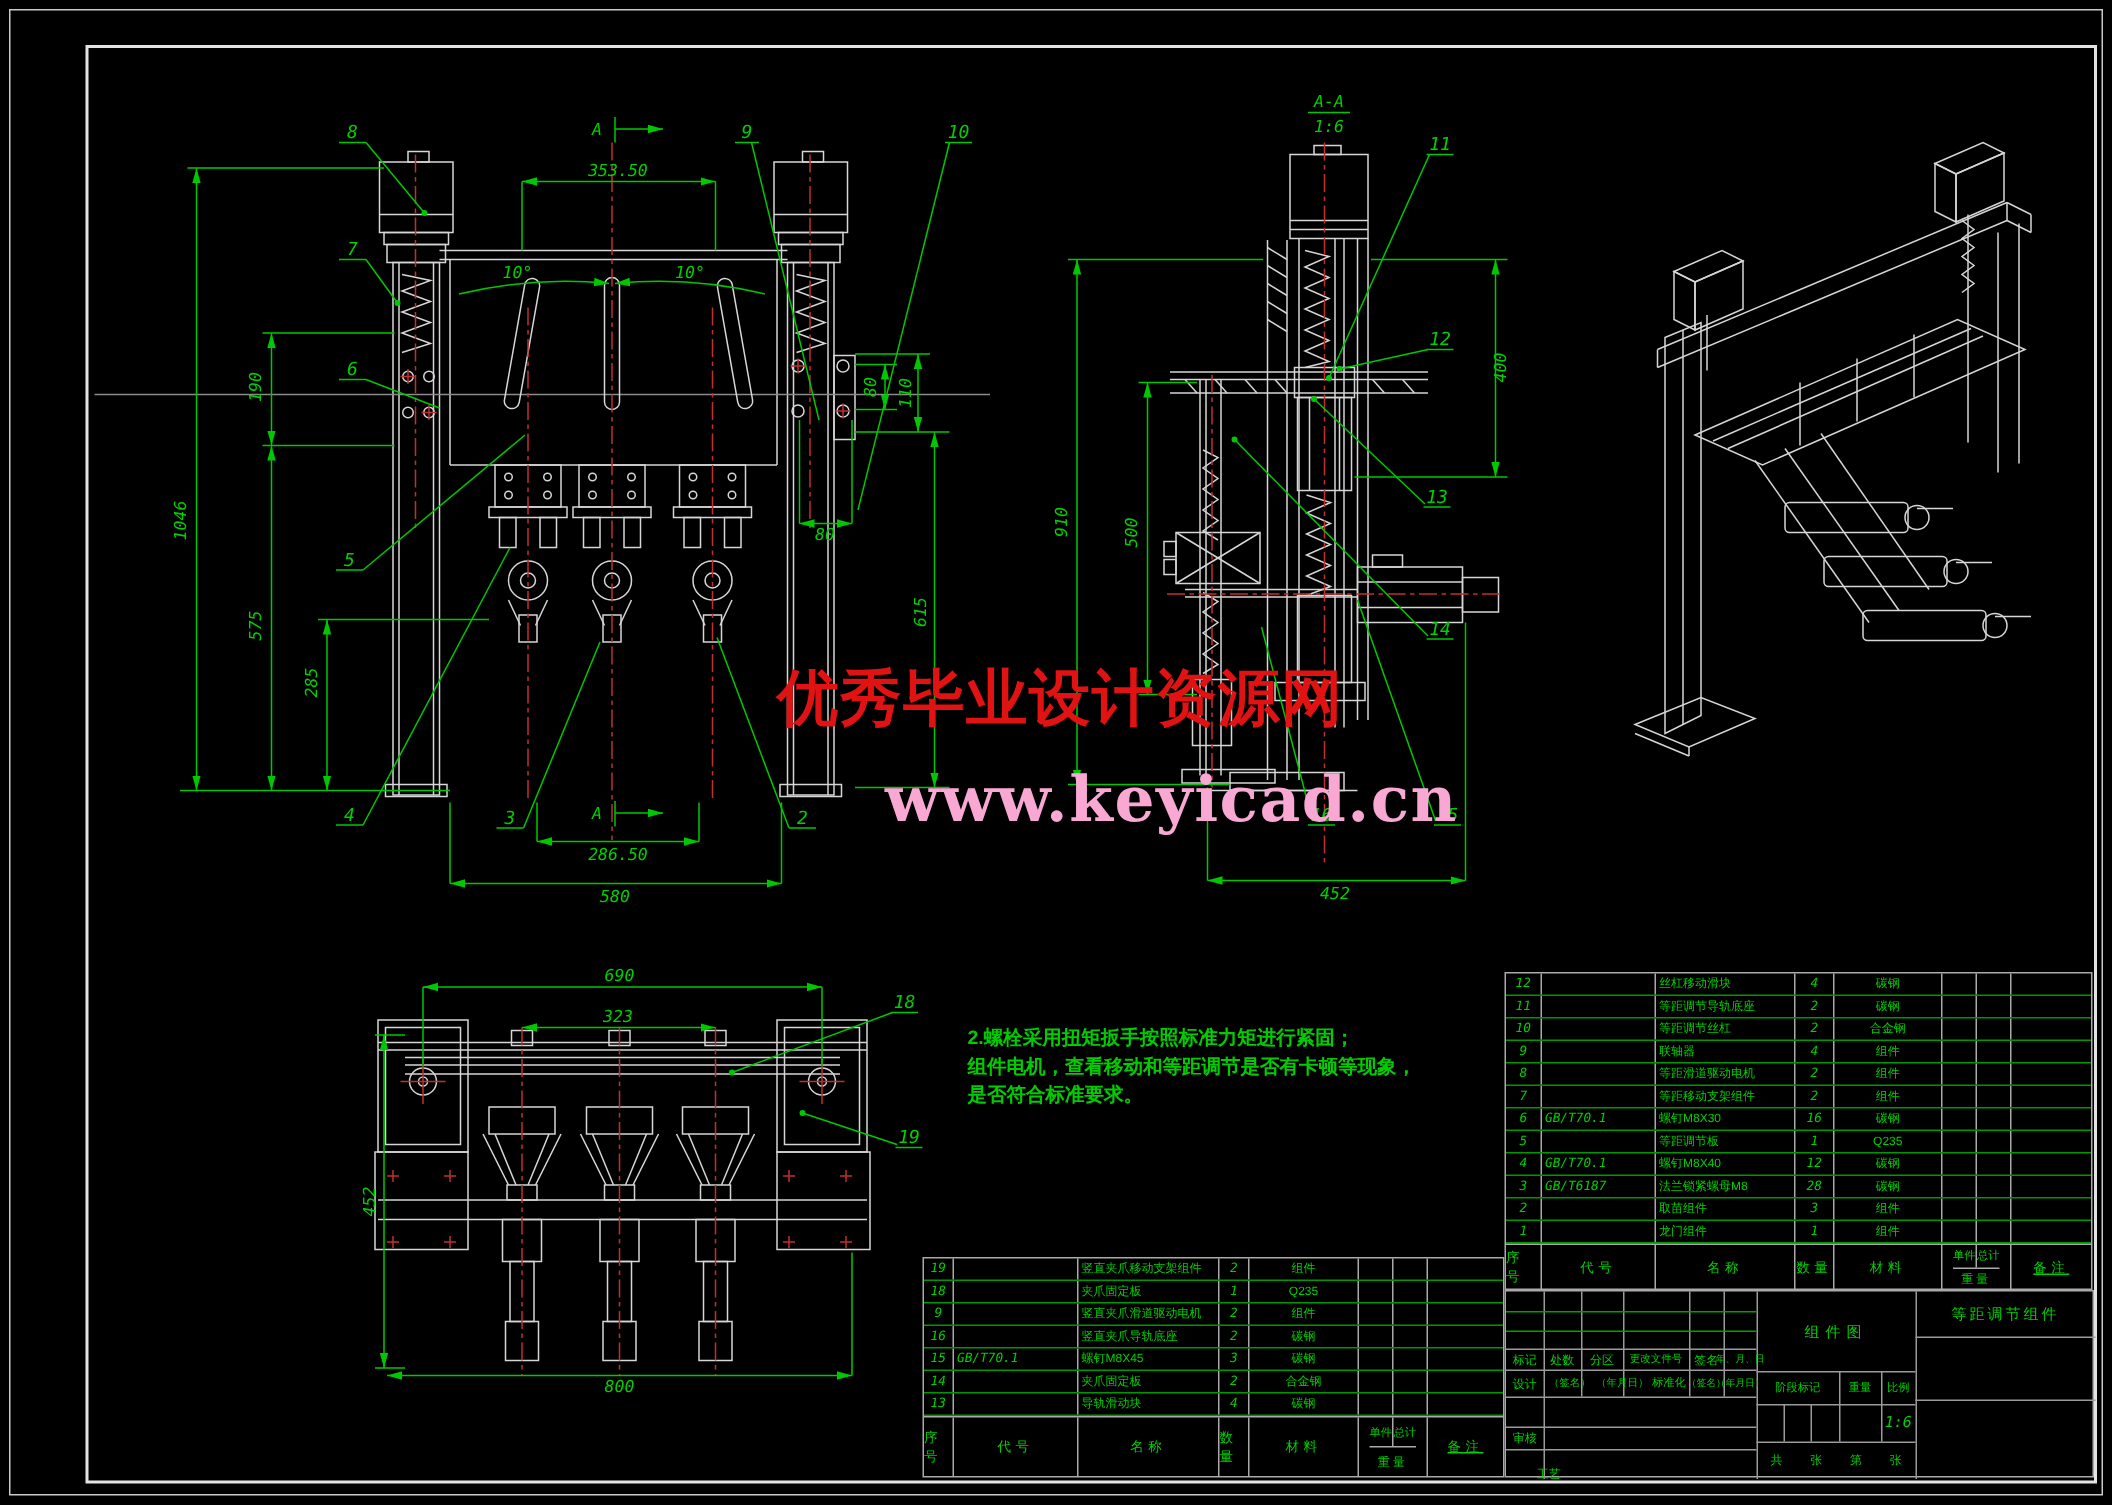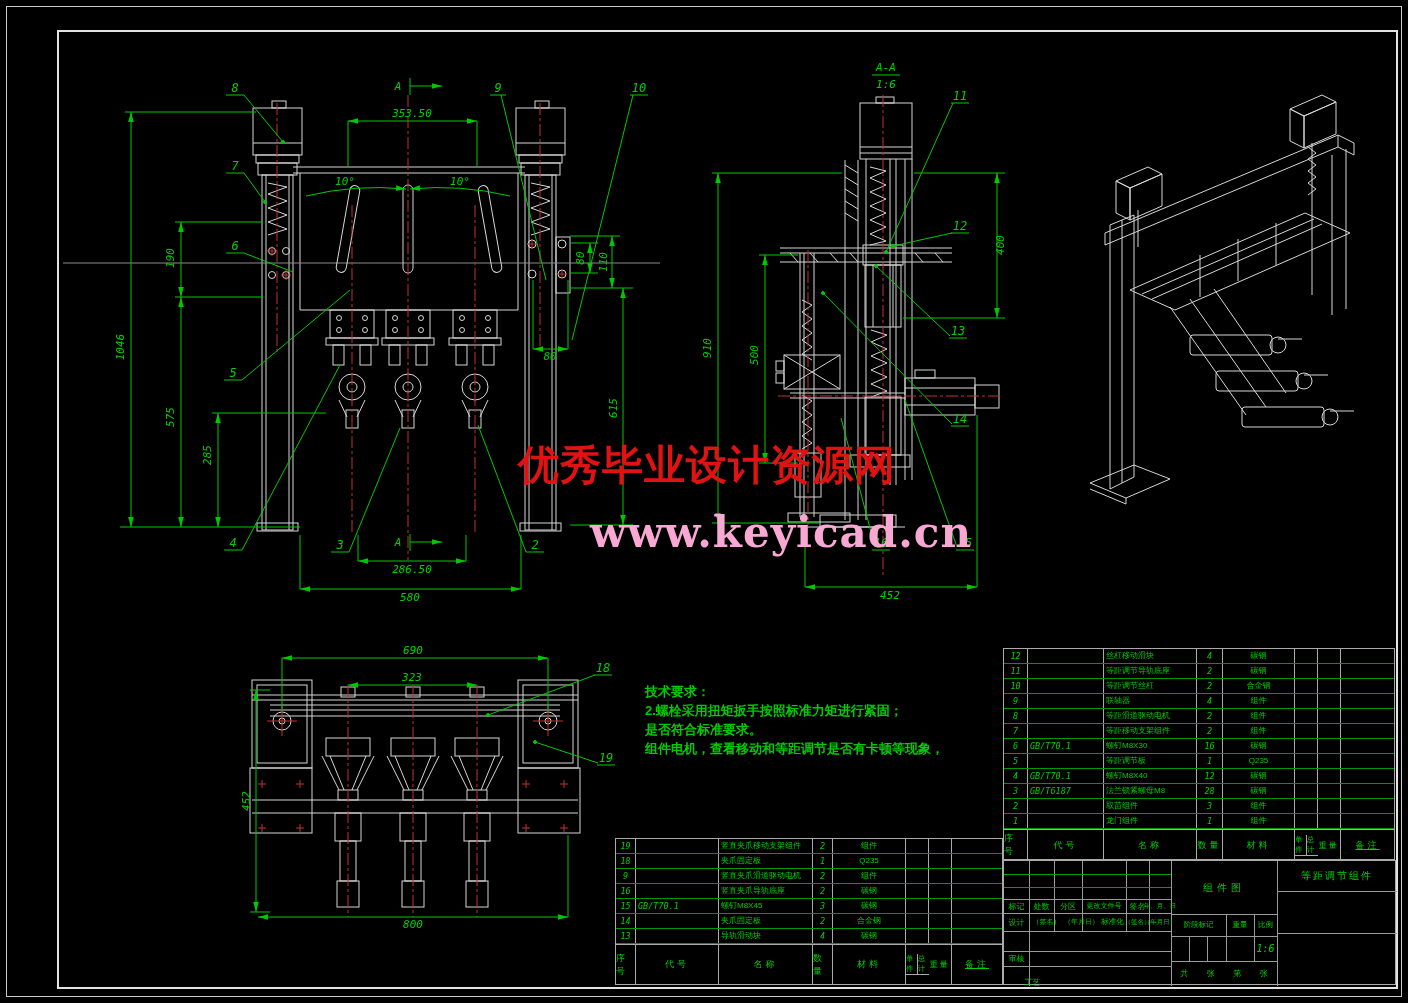--- a/index.html
+++ b/index.html
@@ -23,21 +23,21 @@
   .bom-left  .trow,.bom-left  .bhead{grid-template-columns:20px 83px 94px 20px 73px 23px 23px 1fr;}
   .tcell{border-right:1px solid #aaa;padding:0 2px;overflow:hidden;white-space:nowrap;font-size:8.5px;box-sizing:border-box;}
   .tcell:last-child{border-right:none;}
   .c0,.c3{text-align:center;font-style:italic;font-family:"DejaVu Sans Mono",monospace;}
   .c1{font-style:italic;font-family:"DejaVu Sans Mono",monospace;}
   .c2{font-size:8px;}
   .c4{text-align:center;font-size:8px;}
   .bhead{display:grid;border-top:1px solid #aaa;box-sizing:border-box;}
   .hc{border-right:1px solid #aaa;display:flex;align-items:center;justify-content:center;font-size:9px;letter-spacing:3px;box-sizing:border-box;}
   .hc.last{border-right:none;letter-spacing:3px;text-decoration:underline;}
-  .wt{grid-column:span 2;display:flex;flex-direction:row;padding:0;letter-spacing:0;}
+  .wt{grid-column:span 2;display:flex;flex-direction:column;padding:0;letter-spacing:0;}
   .wtop{flex:1;display:flex;border-bottom:1px solid #aaa;}
   .wtop i{flex:1;font-style:normal;border-right:1px solid #aaa;display:flex;align-items:center;justify-content:center;font-size:7.5px;}
   .wtop i:last-child{border-right:none;}
   .wbot{flex:1;display:flex;align-items:center;justify-content:center;font-size:8px;letter-spacing:2px;}
   
   .tb{position:absolute;border:1px solid #aaa;box-sizing:border-box;background:#000;}
   .cell{position:absolute;color:#00cf00;display:flex;align-items:center;justify-content:center;font-size:8px;box-sizing:border-box;white-space:nowrap;}
   .vl{position:absolute;width:1px;background:#9a9a9a;}
   .hl{position:absolute;height:1px;background:#9a9a9a;}
   .hlg{position:absolute;height:1px;background:#00a000;}
@@ -512,24 +512,23 @@
   <text class="dt" transform="rotate(-90 10 156)" x="10" y="156">452</text>
   <text class="dt" x="173" y="283">800</text>
   <text class="bt" x="363" y="27">18</text>
   <text class="bt" x="366" y="117">19</text>
 </svg>
 
 <div class="abs wm1">优秀毕业设计资源网</div>
 <div class="abs wm2">www.keyicad.cn</div>
 
 <div class="abs tech">
-  <div>技术要求：</div>
   <div>2.螺栓采用扭矩扳手按照标准力矩进行紧固；</div>
+  <div>组件电机，查看移动和等距调节是否有卡顿等现象，</div>
   <div>是否符合标准要求。</div>
-  <div>组件电机，查看移动和等距调节是否有卡顿等现象，</div>
 </div>
 
 <div class="bom bom-right" style="left:1003px;top:648px;width:392px;height:212px">
   <div>
       <div class="trow">
         <span class="tcell c0">12</span>
         <span class="tcell c1"></span>
         <span class="tcell c2">丝杠移动滑块</span>
         <span class="tcell c3">4</span>
         <span class="tcell c4">碳钢</span>

